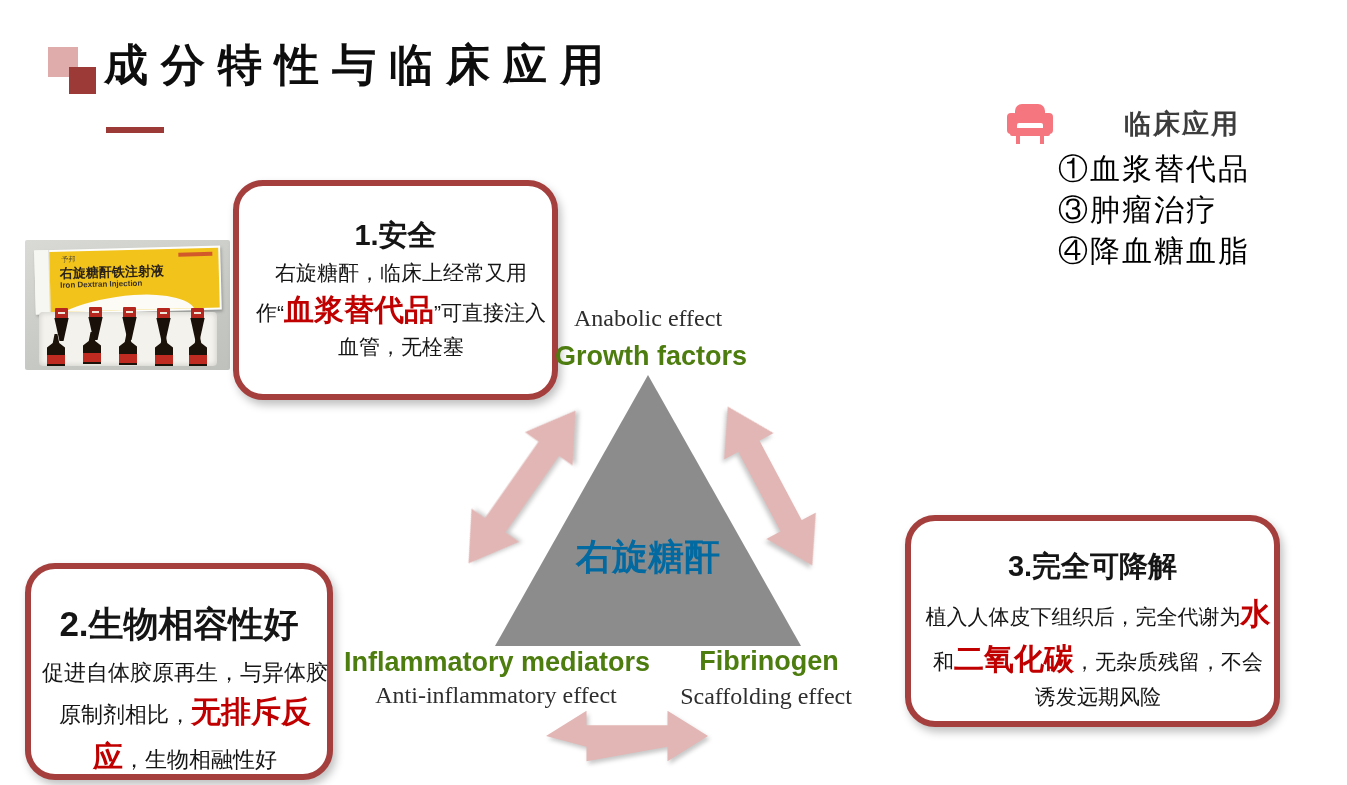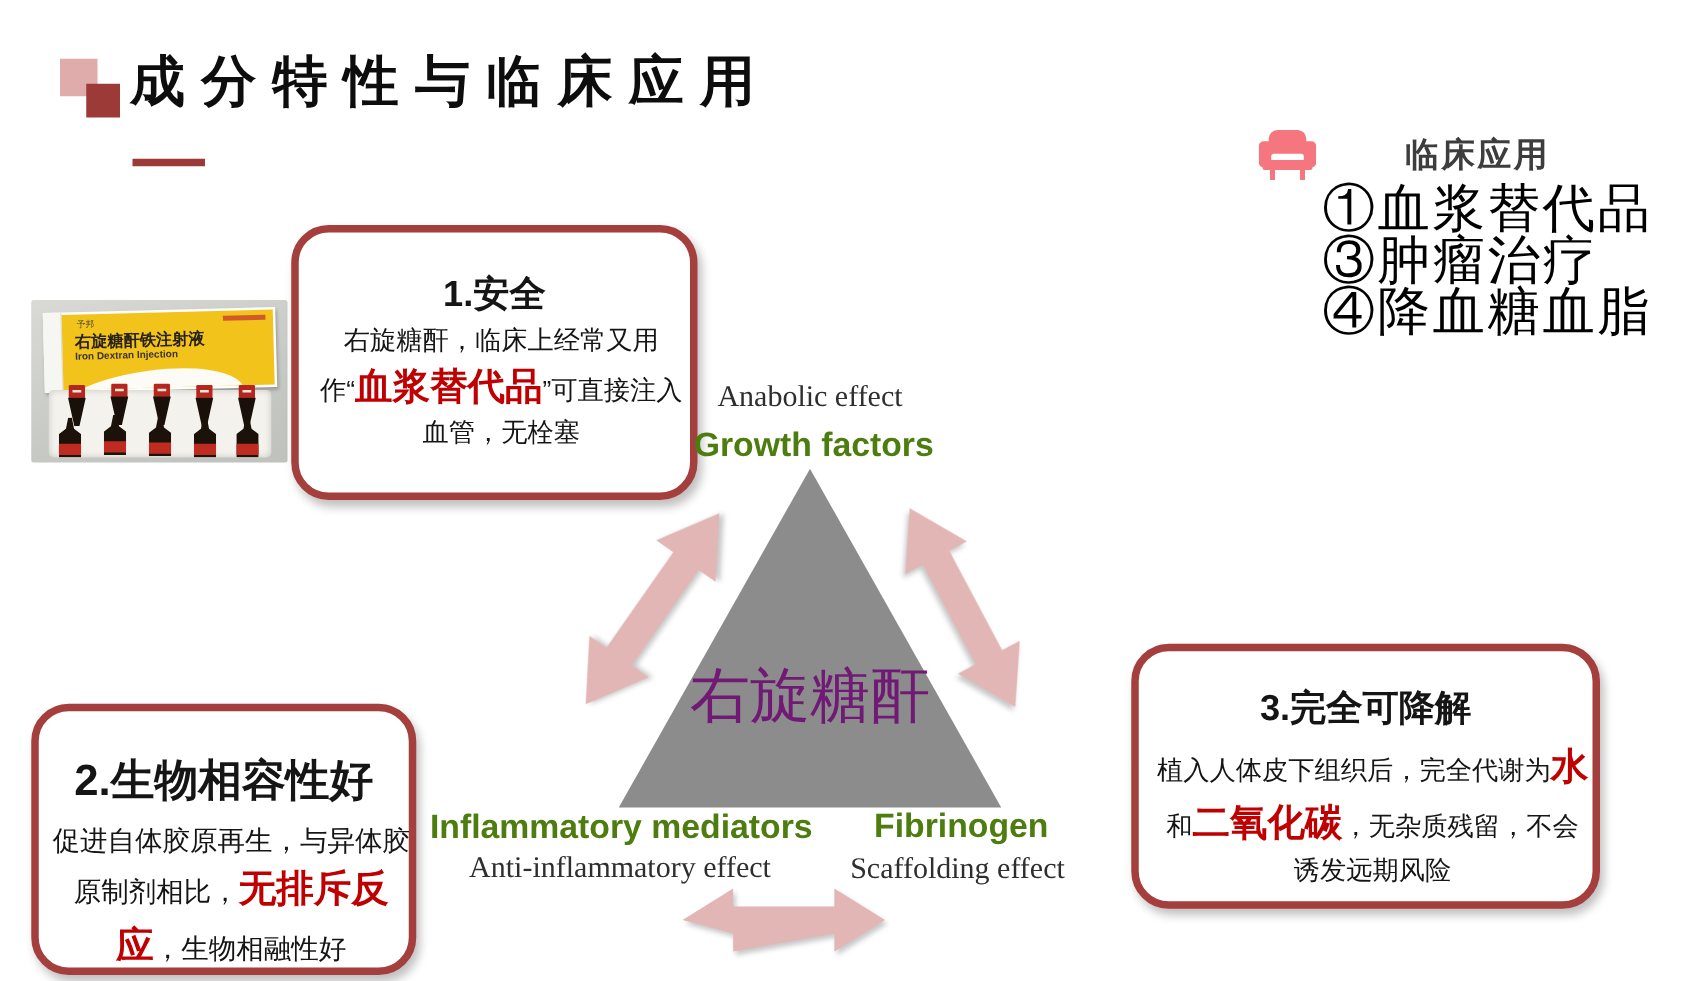--- a/index.html
+++ b/index.html
@@ -56,36 +56,36 @@
   #box2 .bx-body{font-size:22px;line-height:1.5;width:292px;margin-top:8px;}
   #box2 .hl{font-size:30px;}
   #box3{left:905px;top:515px;width:375px;height:212px;padding:26px 12px 0;}
   #box3 .bx-title{font-size:29px;}
   #box3 .bx-body{font-size:21px;line-height:1.5;width:350px;margin-top:4px;}
   #box3 .hl{font-size:30px;}
 
   
   .tri-svg{position:absolute;left:460px;top:365px;}
   .tri-center{position:absolute;left:648px;top:557px;transform:translate(-50%,-50%);
-    font-size:48px;font-weight:400;color:#701a75;white-space:nowrap;}
+    font-size:36px;font-weight:700;color:#0369a1;white-space:nowrap;}
   .lbl{position:absolute;transform:translate(-50%,-50%);white-space:nowrap;}
   .lbl-serif{font-family:"Liberation Serif",serif;font-size:24px;color:#2e2e2e;}
   .lbl-bold{font-family:"Liberation Sans",sans-serif;font-weight:700;font-size:27px;color:#4d7c0f;}
 
   .arrow-svg{position:absolute;filter:drop-shadow(2px 3px 2px rgba(0,0,0,.22));}
   #arrow-left{left:427px;top:458px;transform:rotate(-55deg);}
   #arrow-right{left:680px;top:457px;transform:rotate(62deg);}
   #arrow-bottom{left:546px;top:710px;}
 
   
   .sofa{position:absolute;left:1007px;top:103px;}
   .clinical-heading{position:absolute;left:1124px;top:106px;margin:0;
     font-family:"Liberation Serif",serif;font-size:27px;font-weight:600;color:#3d3d3d;letter-spacing:2px;}
   .clinical-list{position:absolute;left:1058px;top:148px;margin:0;padding:0;list-style:none;
-    font-family:"Liberation Serif",serif;font-size:42px;color:#000;}
+    font-family:"Liberation Serif",serif;font-size:30px;color:#000;}
   .clinical-list li{line-height:41px;letter-spacing:2px;white-space:nowrap;}
 </style>
 </head>
 <body>
 
 <div id="slide">
 
   <div class="sq sq-light"></div>
   <div class="sq sq-dark"></div>
   <h1 class="page-title">成分特性与临床应用</h1>

